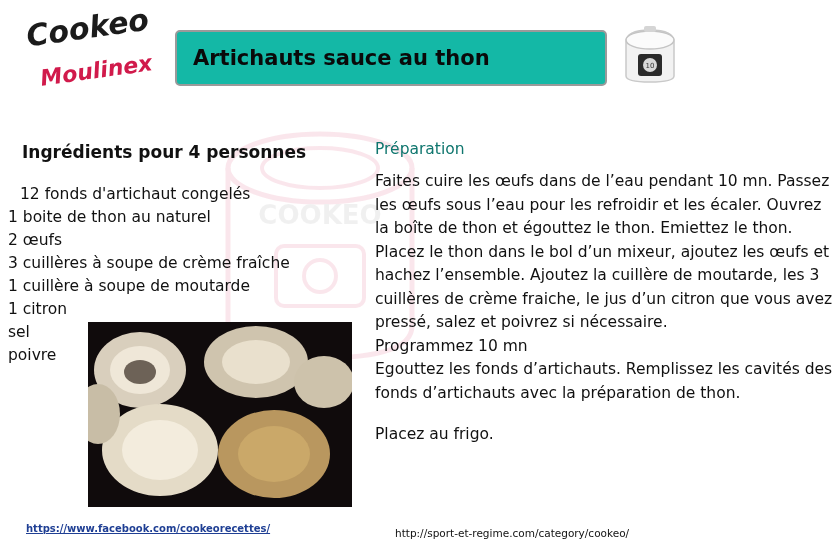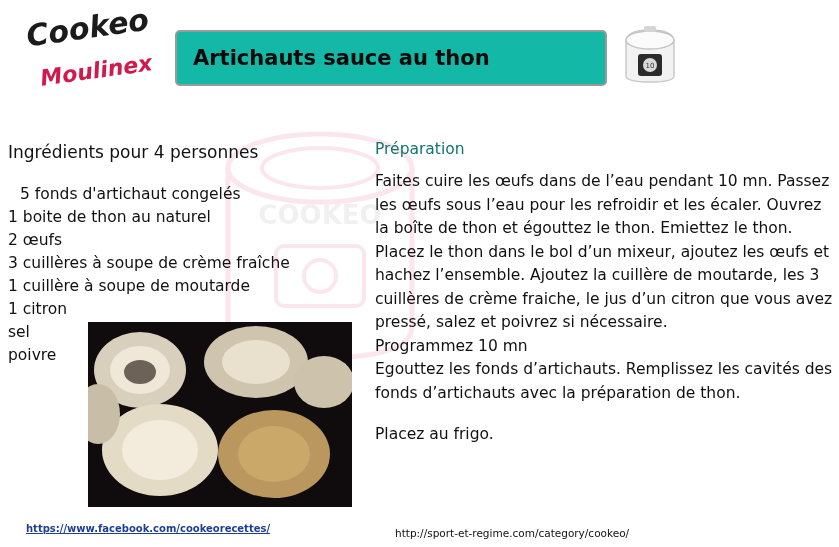--- a/index.html
+++ b/index.html
@@ -87,25 +87,25 @@
     left: 614px;
     top: 18px;
     width: 72px;
     height: 72px;
   }
   .appliance svg { display: block; }
 
   
   .ingredients-head {
     position: absolute;
-    left: 8px;
+    left: 22px;
     top: 142px;
     font-family: "DejaVu Sans", sans-serif;
     font-size: 17px;
-    font-weight: normal;
+    font-weight: bold;
     color: #111111;
   }
   .ingredients-list {
     position: absolute;
     left: 8px;
     top: 183px;
     width: 355px;
     font-family: "DejaVu Sans", sans-serif;
     font-size: 15.5px;
     line-height: 23px;
@@ -198,21 +198,21 @@
     <ellipse cx="36" cy="22" rx="24" ry="9" fill="#fbfbfb" stroke="#c4c4c4" stroke-width="1.5"></ellipse>
     <rect x="24" y="36" width="24" height="22" rx="3" fill="#2b2b2b"></rect>
     <circle cx="36" cy="47" r="7" fill="#d9d9d9"></circle>
     <text x="36" y="50" text-anchor="middle" font-family="DejaVu Sans, sans-serif" font-size="7" fill="#333">10</text>
     <rect x="30" y="8" width="12" height="6" rx="2" fill="#d5d5d5"></rect>
   </svg>
 </div>
 
 <div class="ingredients-head">Ingrédients pour 4 personnes</div>
 <div class="ingredients-list">
-  <div>5 fonds d'artichaut congelés</div>
+  <div>12 fonds d'artichaut congelés</div>
   <div>1 boite de thon au naturel</div>
   <div>2 œufs</div>
   <div>3 cuillères à soupe de crème fraîche</div>
   <div>1 cuillère à soupe de moutarde</div>
   <div>1 citron</div>
   <div>sel</div>
   <div>poivre</div>
 </div>
 
 <div class="photo">

